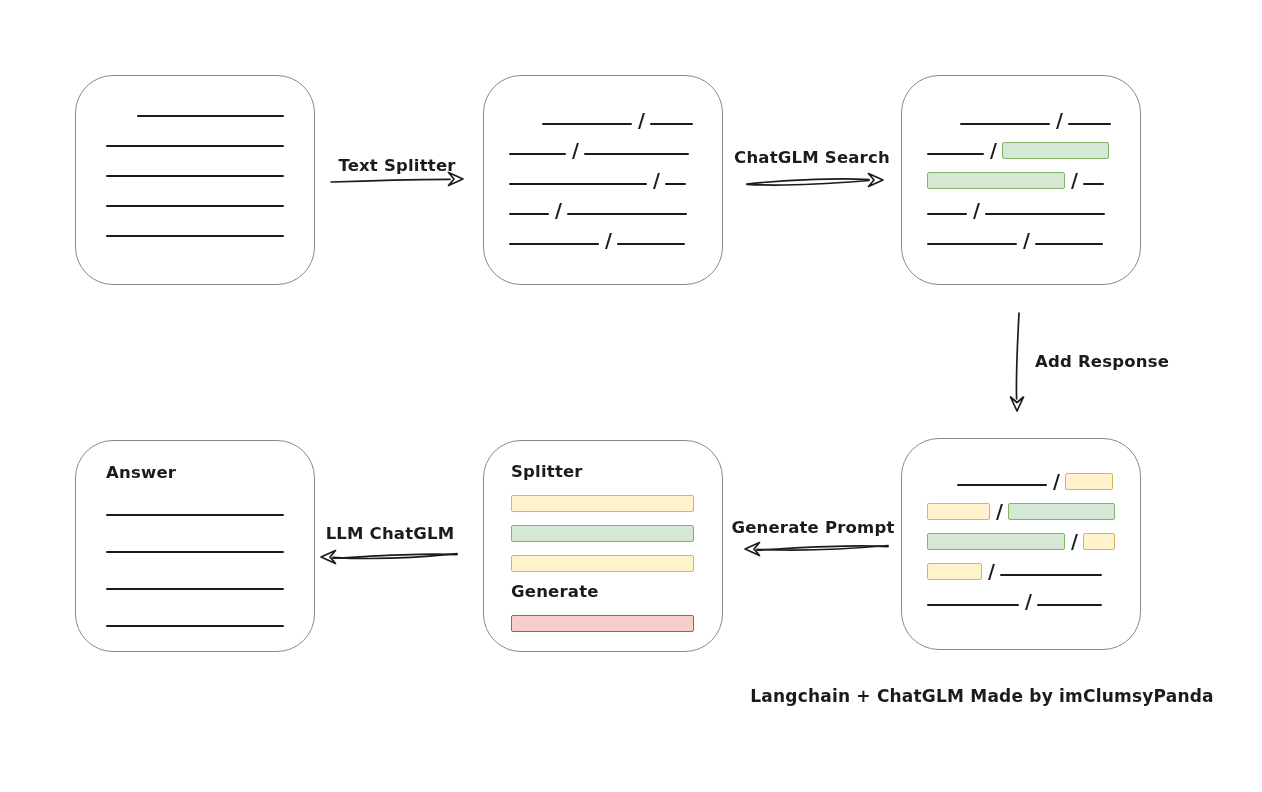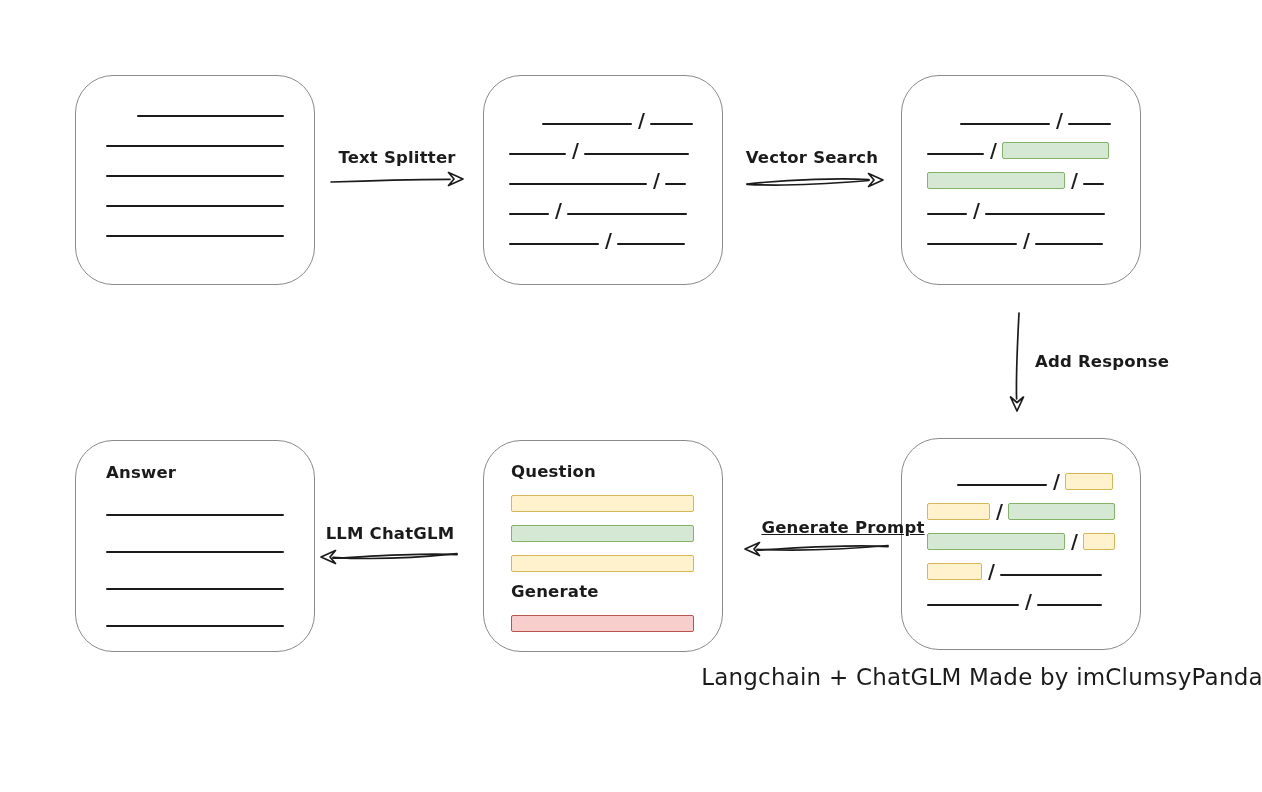--- a/index.html
+++ b/index.html
@@ -32,29 +32,29 @@
   .bar-y{background:var(--yellow-fill);border-color:var(--yellow-stroke);}
   .bar-r{background:var(--red-fill);border-color:var(--red-stroke);}
   .seg-text{font-size:16.5px;font-weight:600;letter-spacing:.2px;margin-bottom:2px;}
 
   
   .arrow-label{
     position:absolute;font-size:16.5px;font-weight:600;letter-spacing:.2px;
     white-space:nowrap;
   }
   .centered{transform:translateX(-50%);}
-  #lbl-text-splitter{left:397px;top:148px;}
+  #lbl-text-splitter{left:397px;top:156px;}
   #lbl-vector-search{left:812px;top:148px;}
   #lbl-add-context{left:1035px;top:352px;}
-  #lbl-generate-prompt{left:843px;top:518px;text-decoration:underline;}
+  #lbl-generate-prompt{left:813px;top:518px;}
   #lbl-llm-response{left:390px;top:524px;}
 
   #footer-credit{
-    position:absolute;left:982px;top:664px;transform:translateX(-50%);
-    font-size:23px;font-weight:400;letter-spacing:.2px;white-space:nowrap;
+    position:absolute;left:982px;top:686px;transform:translateX(-50%);
+    font-size:17px;font-weight:700;letter-spacing:.2px;white-space:nowrap;
   }
 
   svg.arrows{position:absolute;inset:0;pointer-events:none;}
   svg.arrows path{stroke:var(--ink,#1b1b1b);stroke-width:1.7;fill:none;stroke-linecap:round;stroke-linejoin:round;}
 </style>
 </head>
 <body>
 
 <div class="canvas">
 
@@ -151,21 +151,21 @@
         <div class="seg-line" style="width: 102px;"></div>
       </div>
       <div class="row">
         <div class="seg-line" style="width: 92px;"></div>
         <span class="seg-slash">/</span>
         <div class="seg-line" style="width: 65px;"></div>
       </div>
     </div>
   <div class="doc-box" id="box-prompt">
       <div class="row">
-        <div class="seg-text">Question</div>
+        <div class="seg-text">Splitter</div>
       </div>
       <div class="row">
         <div class="seg-bar bar-y" style="width: 183px;"></div>
       </div>
       <div class="row">
         <div class="seg-bar bar-g" style="width: 183px;"></div>
       </div>
       <div class="row">
         <div class="seg-bar bar-y" style="width: 183px;"></div>
       </div>
@@ -214,19 +214,19 @@
       <path d="M759.5 542.5 L745 549 L759.5 555.5 L754 549 Z"></path>
     </g>
     <g>
       <path d="M457 553.6 C 414 558 366 559.6 333 557.3"></path>
       <path d="M457 554.6 C 414 552.6 366 556.8 333 558.2"></path>
       <path d="M335.5 550.5 L321 557 L335.5 563.5 L330 557 Z"></path>
     </g>
   </svg>
 
   <div class="arrow-label centered" id="lbl-text-splitter">Text Splitter</div>
-  <div class="arrow-label centered" id="lbl-vector-search">Vector Search</div>
+  <div class="arrow-label centered" id="lbl-vector-search">ChatGLM Search</div>
   <div class="arrow-label" id="lbl-add-context">Add Response</div>
   <div class="arrow-label centered" id="lbl-generate-prompt">Generate Prompt</div>
   <div class="arrow-label centered" id="lbl-llm-response">LLM ChatGLM</div>
 
   <div id="footer-credit">Langchain + ChatGLM Made by imClumsyPanda</div>
 </div>
 
 </body></html>

